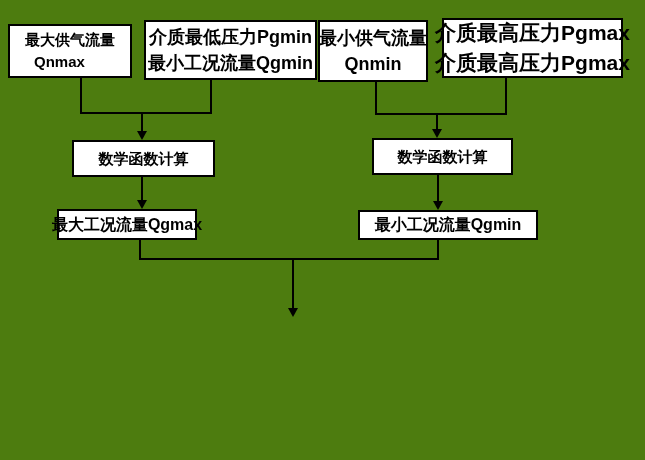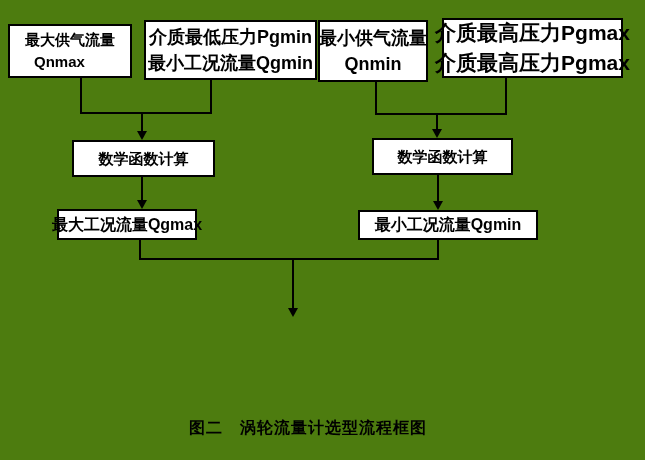--- a/index.html
+++ b/index.html
@@ -147,15 +147,14 @@
   <div class="node" id="box-qgmin">
     <span>最小工况流量Qgmin</span>
   </div>
 
   <div class="conn-v" id="v-g"></div>
   <div class="conn-v" id="v-h"></div>
   <div class="conn-h" id="h-bottom"></div>
   <div class="arrow-down" id="ar-result"></div>
 
 
-  <div class="caption">图二　涡轮流量计选型流程框图</div>
 
 </div>
 
 </body></html>

